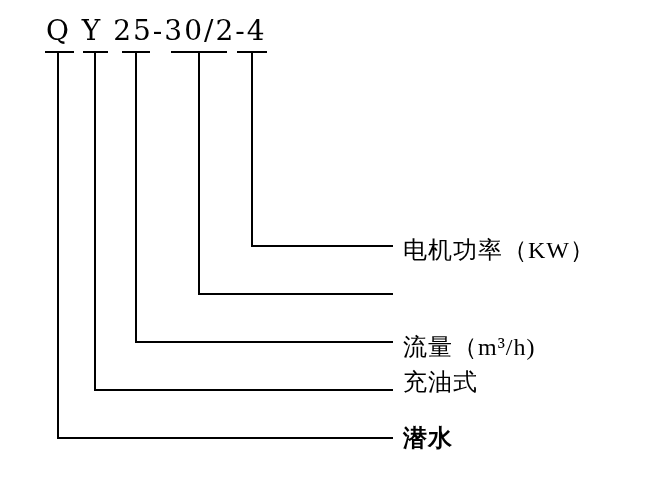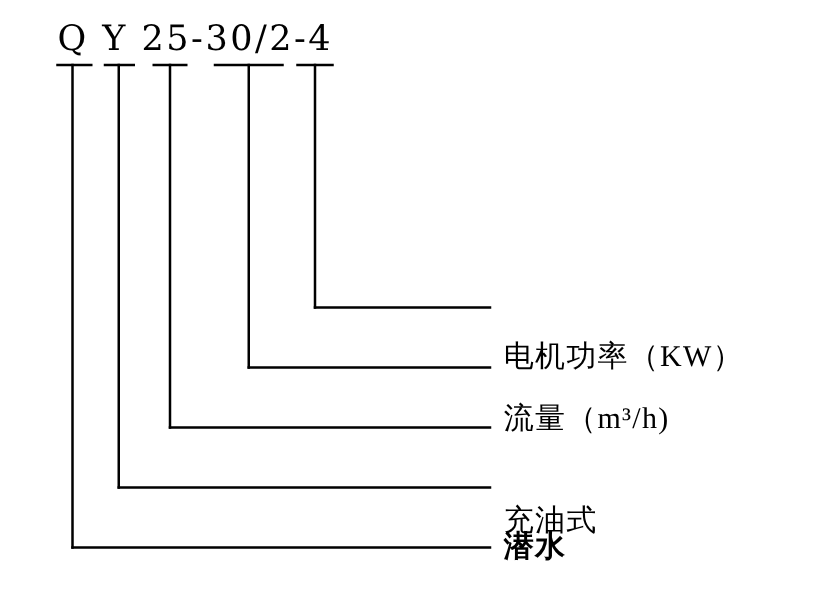--- a/index.html
+++ b/index.html
@@ -74,18 +74,18 @@
     <div class="ln vline" style="left:198px; height:244px;"></div>
     <div class="ln hline" style="left:198px; top:293px; width:195px;"></div>
   </div>
 
   <div>
     <div class="ln tick" style="left:237px; width:30px;"></div>
     <div class="ln vline" style="left:251px; height:196px;"></div>
     <div class="ln hline" style="left:251px; top:245px; width:142px;"></div>
   </div>
 
-  <div class="lbl" style="top:237px;margin-top:36px;">电机功率（KW）</div>
-  <div class="lbl" style="top:322px;">流量（m³/h)</div>
-  <div class="lbl" style="top:404px;">充油式</div>
+  <div class="lbl" style="top:237px;">电机功率（KW）</div>
+  <div class="lbl" style="top:334px;">流量（m³/h)</div>
+  <div class="lbl" style="top:371px;font-family:Liberation Mono, monospace;">充油式</div>
   <div class="lbl" style="top:425px;font-weight:bold;">潜水</div>
 
 </div>
 
 </body></html>

